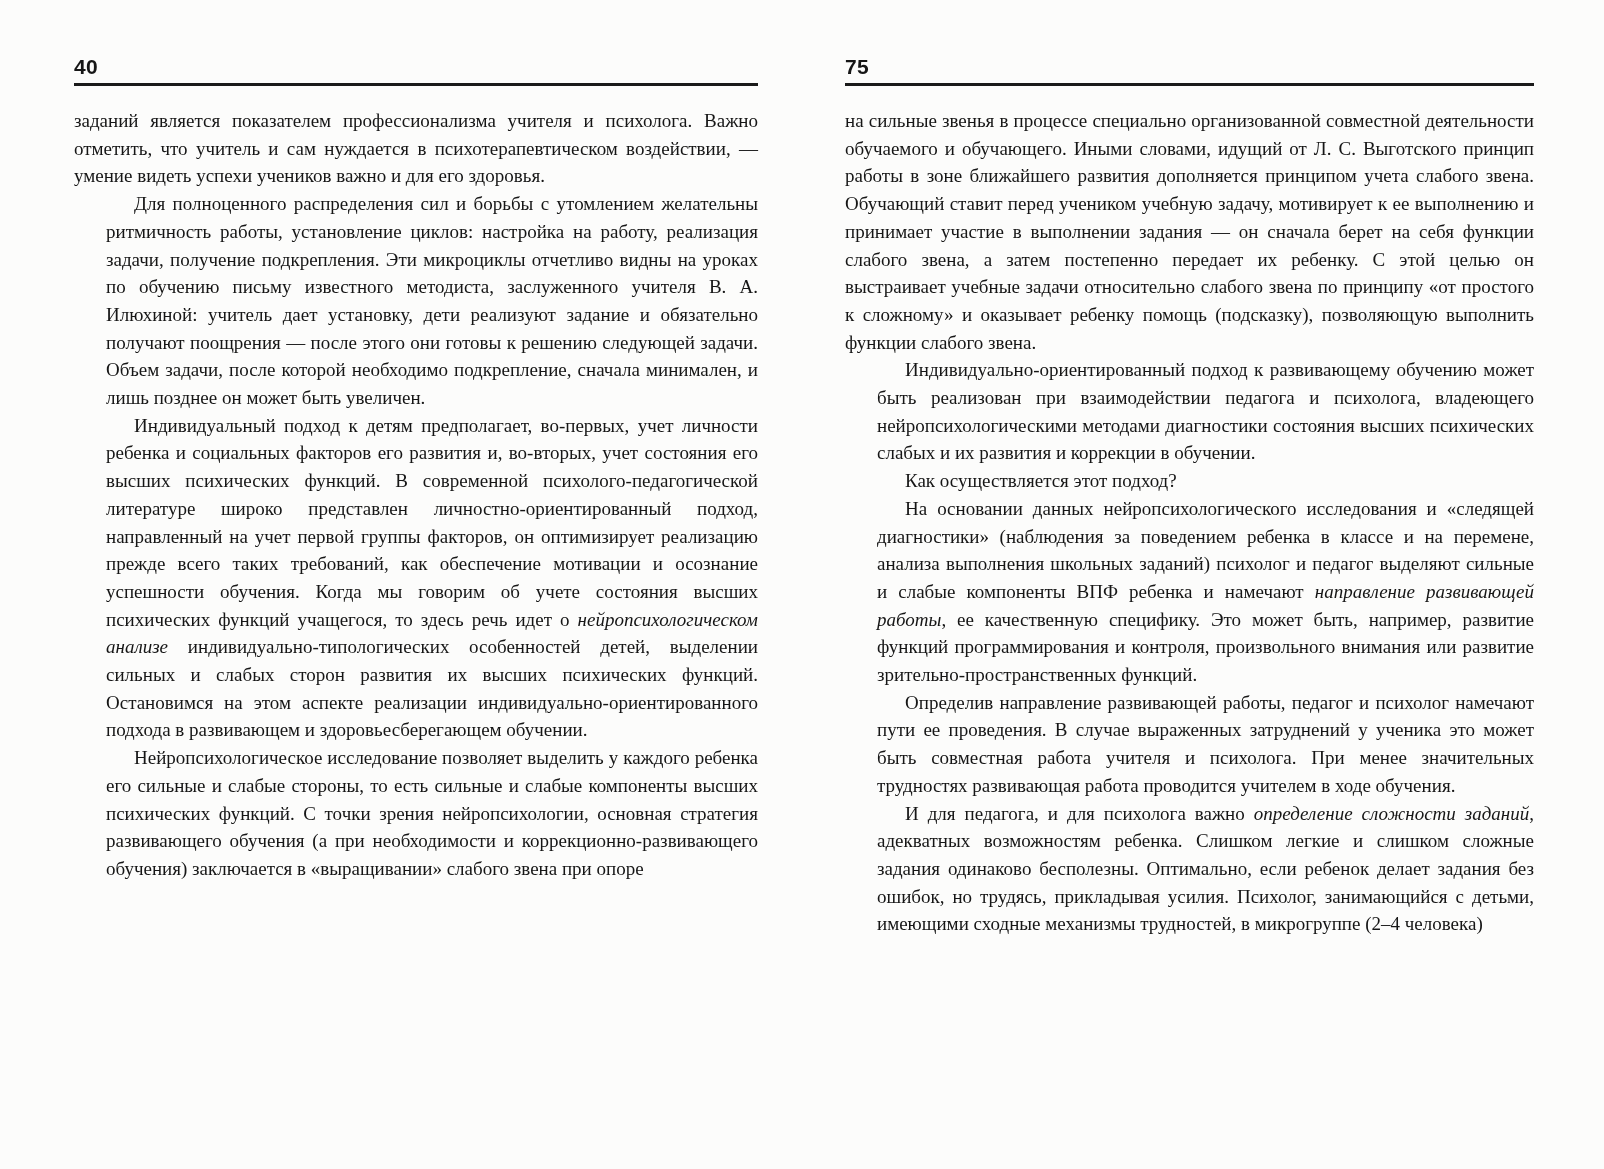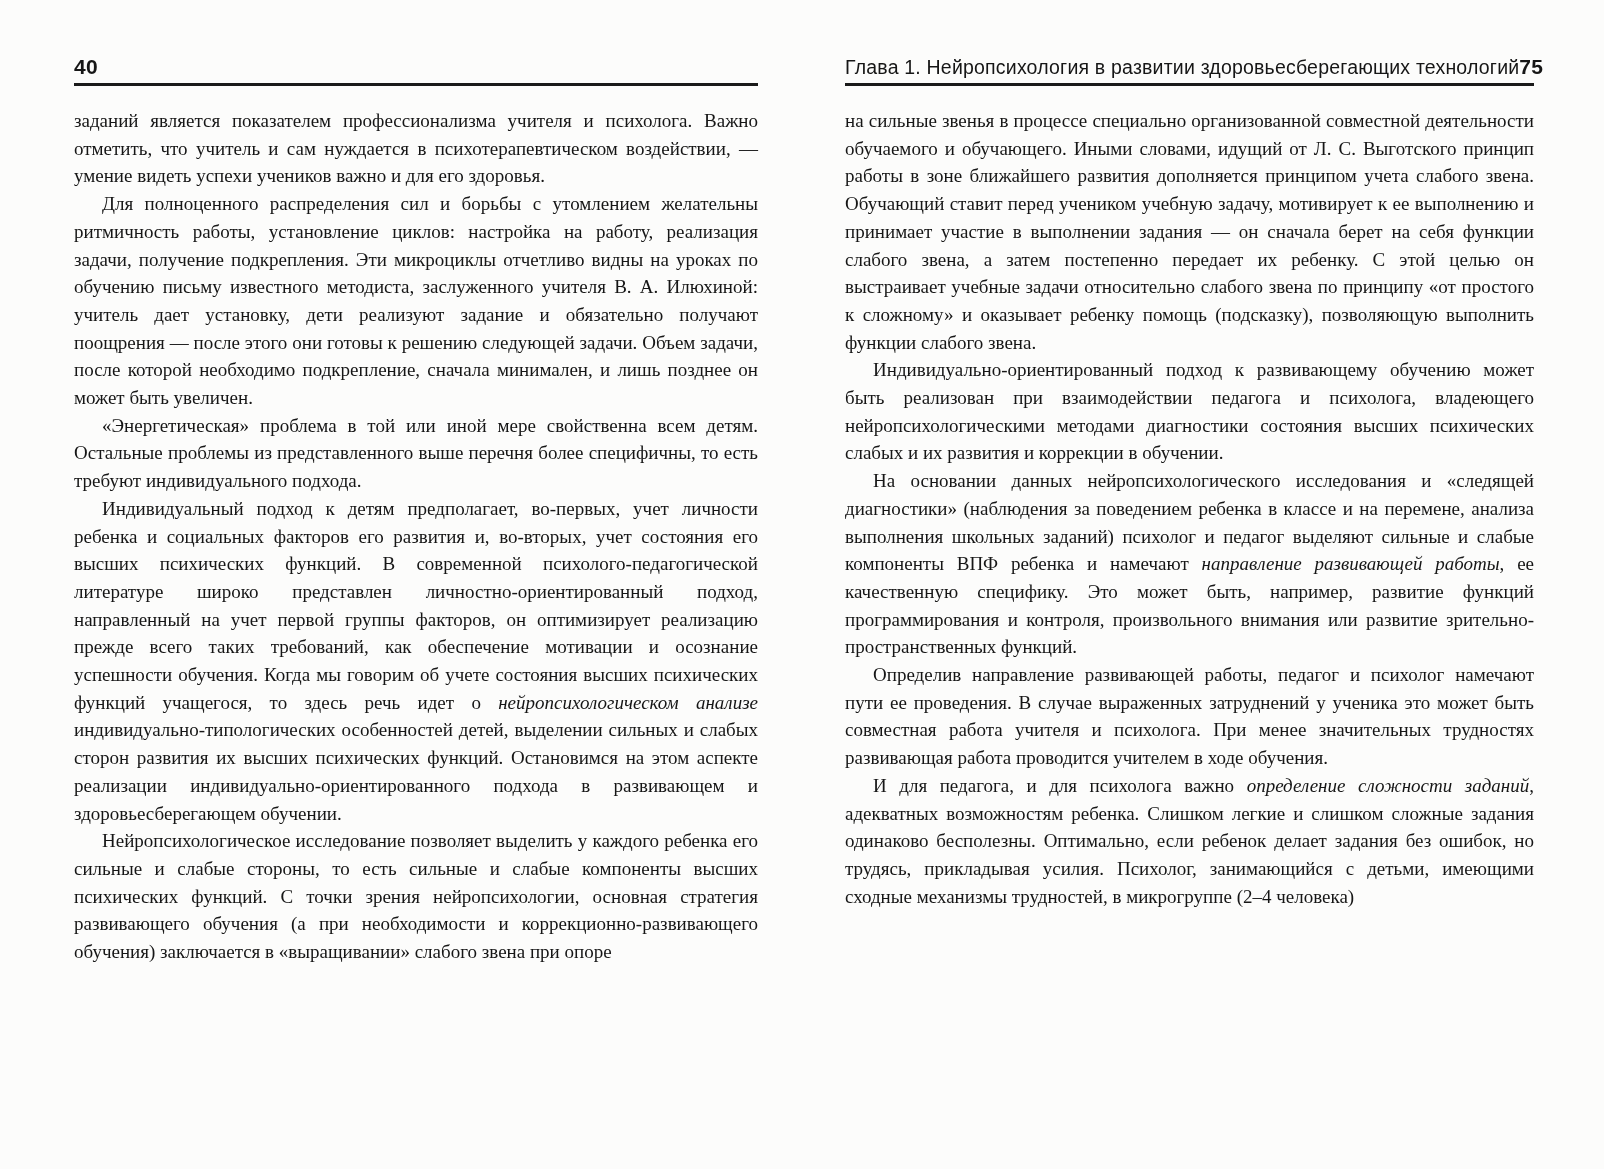--- a/index.html
+++ b/index.html
@@ -48,50 +48,50 @@
     text-align: justify;
     font-size: 19px;
     line-height: 27.7px;
   }
   .page-body p {
     margin: 0;
     padding: 0;
   }
   .page-body p.indent {
     text-indent: 28px;
+    margin-left: 32px;
   }
   .page-body em {
     font-style: italic;
   }
 </style>
 </head>
 <body>
 
 <div class="spread">
 
   <section class="page left">
     <header class="running-header">
       <span class="page-num">40</span>
     </header>
     <div class="page-body">
         <p><span>заданий является показателем профессионализма учителя и психолога. Важно отметить, что учитель и сам нуждается в психотерапевтическом воздействии, — умение видеть успехи учеников важно и для его здоровья.</span></p>
         <p class="indent"><span>Для полноценного распределения сил и борьбы с утомлением желательны ритмичность работы, установление циклов: настройка на работу, реализация задачи, получение подкрепления. Эти микроциклы отчетливо видны на уроках по обучению письму известного методиста, заслуженного учителя В. А. Илюхиной: учитель дает установку, дети реализуют задание и обязательно получают поощрения — после этого они готовы к решению следующей задачи. Объем задачи, после которой необходимо подкрепление, сначала минимален, и лишь позднее он может быть увеличен.</span></p>
-        <p class="indent"><span>«Энергетическая» проблема в той или иной мере свойственна всем детям. Остальные проблемы из представленного выше перечня более специфичны, то есть требуют индивидуального подхода.</span></p>
         <p class="indent"><span>Индивидуальный подход к детям предполагает, во-первых, учет личности ребенка и социальных факторов его развития и, во-вторых, учет состояния его высших психических функций. В современной психолого-педагогической литературе широко представлен личностно-ориентированный подход, направленный на учет первой группы факторов, он оптимизирует реализацию прежде всего таких требований, как обеспечение мотивации и осознание успешности обучения. Когда мы говорим об учете состояния высших психических функций учащегося, то здесь речь идет о </span><em>нейропсихологическом анализе</em><span> индивидуально-типологических особенностей детей, выделении сильных и слабых сторон развития их высших психических функций. Остановимся на этом аспекте реализации индивидуально-ориентированного подхода в развивающем и здоровьесберегающем обучении.</span></p>
         <p class="indent"><span>Нейропсихологическое исследование позволяет выделить у каждого ребенка его сильные и слабые стороны, то есть сильные и слабые компоненты высших психических функций. С точки зрения нейропсихологии, основная стратегия развивающего обучения (а при необходимости и коррекционно-развивающего обучения) заключается в «выращивании» слабого звена при опоре</span></p>
       </div>
   </section>
 
   <section class="page right">
     <header class="running-header">
-      <span class="header-title">Глава 1. Нейропсихология в развитии здоровьесберегающих технологий</span>
       <span class="page-num">75</span>
     </header>
     <div class="page-body">
         <p><span>на сильные звенья в процессе специально организованной совместной деятельности обучаемого и обучающего. Иными словами, идущий от Л. С. Выготского принцип работы в зоне ближайшего развития дополняется принципом учета слабого звена. Обучающий ставит перед учеником учебную задачу, мотивирует к ее выполнению и принимает участие в выполнении задания — он сначала берет на себя функции слабого звена, а затем постепенно передает их ребенку. С этой целью он выстраивает учебные задачи относительно слабого звена по принципу «от простого к сложному» и оказывает ребенку помощь (подсказку), позволяющую выполнить функции слабого звена.</span></p>
         <p class="indent"><span>Индивидуально-ориентированный подход к развивающему обучению может быть реализован при взаимодействии педагога и психолога, владеющего нейропсихологическими методами диагностики состояния высших психических слабых и их развития и коррекции в обучении.</span></p>
+        <p class="indent"><span>Как осуществляется этот подход?</span></p>
         <p class="indent"><span>На основании данных нейропсихологического исследования и «следящей диагностики» (наблюдения за поведением ребенка в классе и на перемене, анализа выполнения школьных заданий) психолог и педагог выделяют сильные и слабые компоненты ВПФ ребенка и намечают </span><em>направление развивающей работы</em><span>, ее качественную специфику. Это может быть, например, развитие функций программирования и контроля, произвольного внимания или развитие зрительно-пространственных функций.</span></p>
         <p class="indent"><span>Определив направление развивающей работы, педагог и психолог намечают пути ее проведения. В случае выраженных затруднений у ученика это может быть совместная работа учителя и психолога. При менее значительных трудностях развивающая работа проводится учителем в ходе обучения.</span></p>
         <p class="indent"><span>И для педагога, и для психолога важно </span><em>определение сложности заданий</em><span>, адекватных возможностям ребенка. Слишком легкие и слишком сложные задания одинаково бесполезны. Оптимально, если ребенок делает задания без ошибок, но трудясь, прикладывая усилия. Психолог, занимающийся с детьми, имеющими сходные механизмы трудностей, в микрогруппе (2–4 человека)</span></p>
       </div>
   </section>
 
 </div>
 
 </body></html>

